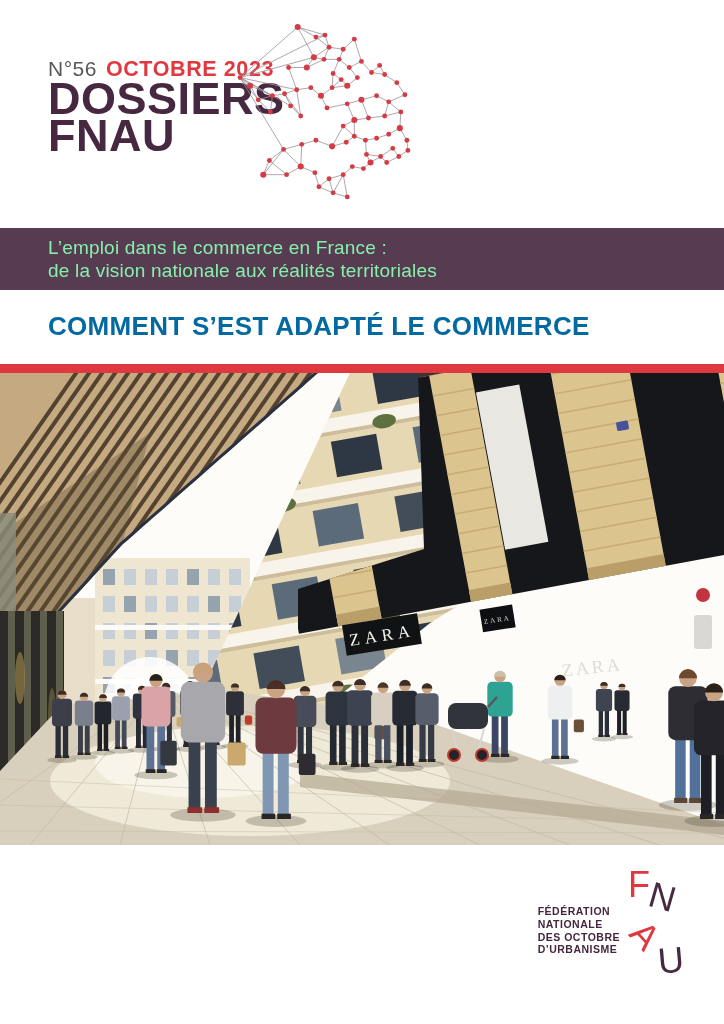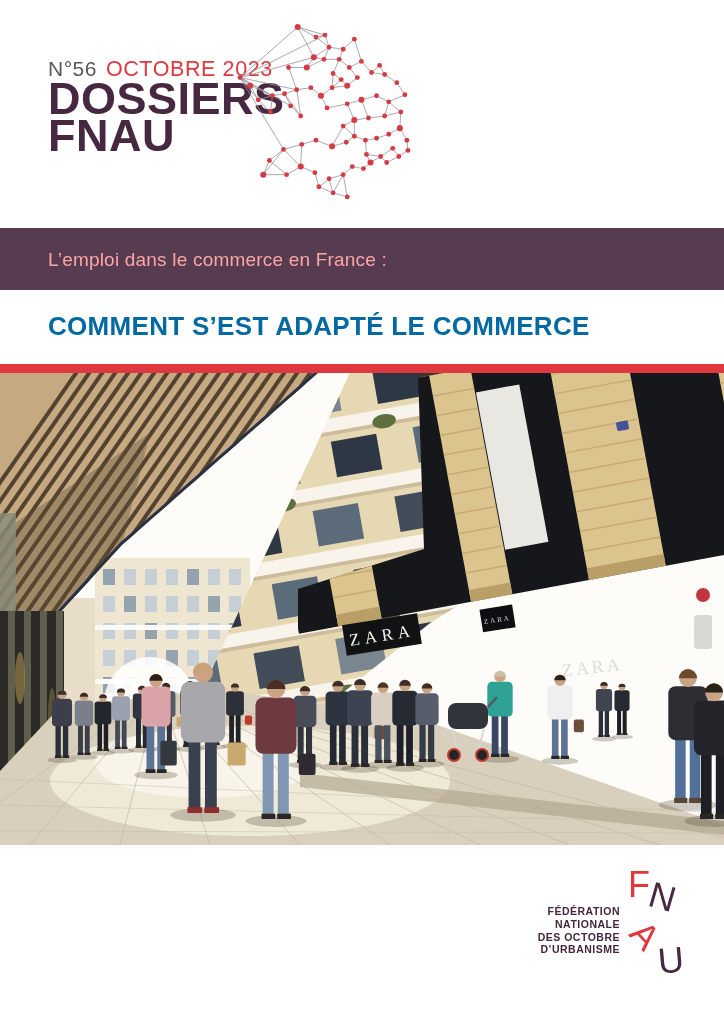--- a/index.html
+++ b/index.html
@@ -3,39 +3,39 @@
 <meta charset="utf-8">
 <style>
   html,body{margin:0;padding:0;background:#ffffff;}
   *{box-sizing:border-box;}
   .page{position:relative;width:724px;height:1024px;background:#ffffff;overflow:hidden;
         font-family:"Liberation Sans",sans-serif;}
   
   .masthead{position:relative;height:228px;}
   .meta{position:absolute;left:48px;top:57px;white-space:nowrap;}
   .issue{font-size:21px;color:#58585a;letter-spacing:.5px;}
-  .date{font-size:21.5px;font-weight:400;color:#e0383f;letter-spacing:.6px;margin-left:9px;}
+  .date{font-size:21.5px;font-weight:700;color:#e0383f;letter-spacing:.6px;margin-left:9px;}
   .title{position:absolute;left:48px;top:80px;font-size:45px;line-height:37px;font-weight:700;
          color:#462840;letter-spacing:.5px;}
   .network{position:absolute;left:236px;top:14px;}
   
-  .banner{height:62px;margin-top:0;background:#573b51;color:#fca5a5;display:flex;
+  .banner{height:62px;margin-top:0;background:#573b51;color:#86efac;display:flex;
           flex-direction:column;justify-content:center;padding-left:48px;
           font-size:19px;line-height:23px;font-weight:400;letter-spacing:.2px;}
   
   .headline{height:74px;padding:21px 36px 0 48px;color:#0369a1;font-weight:700;
             font-size:26px;line-height:31px;letter-spacing:.3px;}
   .redbar{height:9px;background:#e0383f;}
   
   .photo{margin:0;width:724px;height:472px;display:block;}
   .photo svg{display:block;}
   
   .footer{position:relative;height:156px;background:#ffffff;}
   .fnau-logo{position:absolute;right:34px;top:22px;display:flex;align-items:flex-start;}
-  .fnau-text{margin-top:38px;margin-right:4px;text-align:right;font-size:10.5px;font-weight:700;
+  .fnau-text{margin-top:38px;margin-right:4px;font-size:10.5px;font-weight:700;
              color:#44263e;line-height:12.8px;letter-spacing:.5px;}
 </style>
 </head>
 <body>
 
 <div class="page">
 
   <header class="masthead">
     <div class="meta">
       <span class="issue">N°56</span><span class="date">OCTOBRE 2023</span>
@@ -232,20 +232,21 @@
         <circle cx="96" cy="176" r="2.4" fill="#d43b44"></circle>
         <circle cx="82" cy="170" r="2.4" fill="#d43b44"></circle>
         <circle cx="110" cy="180" r="2.4" fill="#d43b44"></circle>
         <circle cx="27" cy="158" r="3" fill="#d43b44"></circle>
         <circle cx="170" cy="134" r="2.4" fill="#d43b44"></circle>
       </svg>
   </header>
 
   <div class="banner">
     <div>L’emploi dans le commerce en France :</div>
+    <div>de la vision nationale aux réalités territoriales</div>
   </div>
 
   <div class="headline">
     <div>COMMENT S’EST ADAPTÉ LE COMMERCE</div>
   </div>
 
   <div class="redbar"></div>
 
   <figure class="photo">
     <svg id="photosvg" width="724" height="472" viewBox="0 0 724 472">

